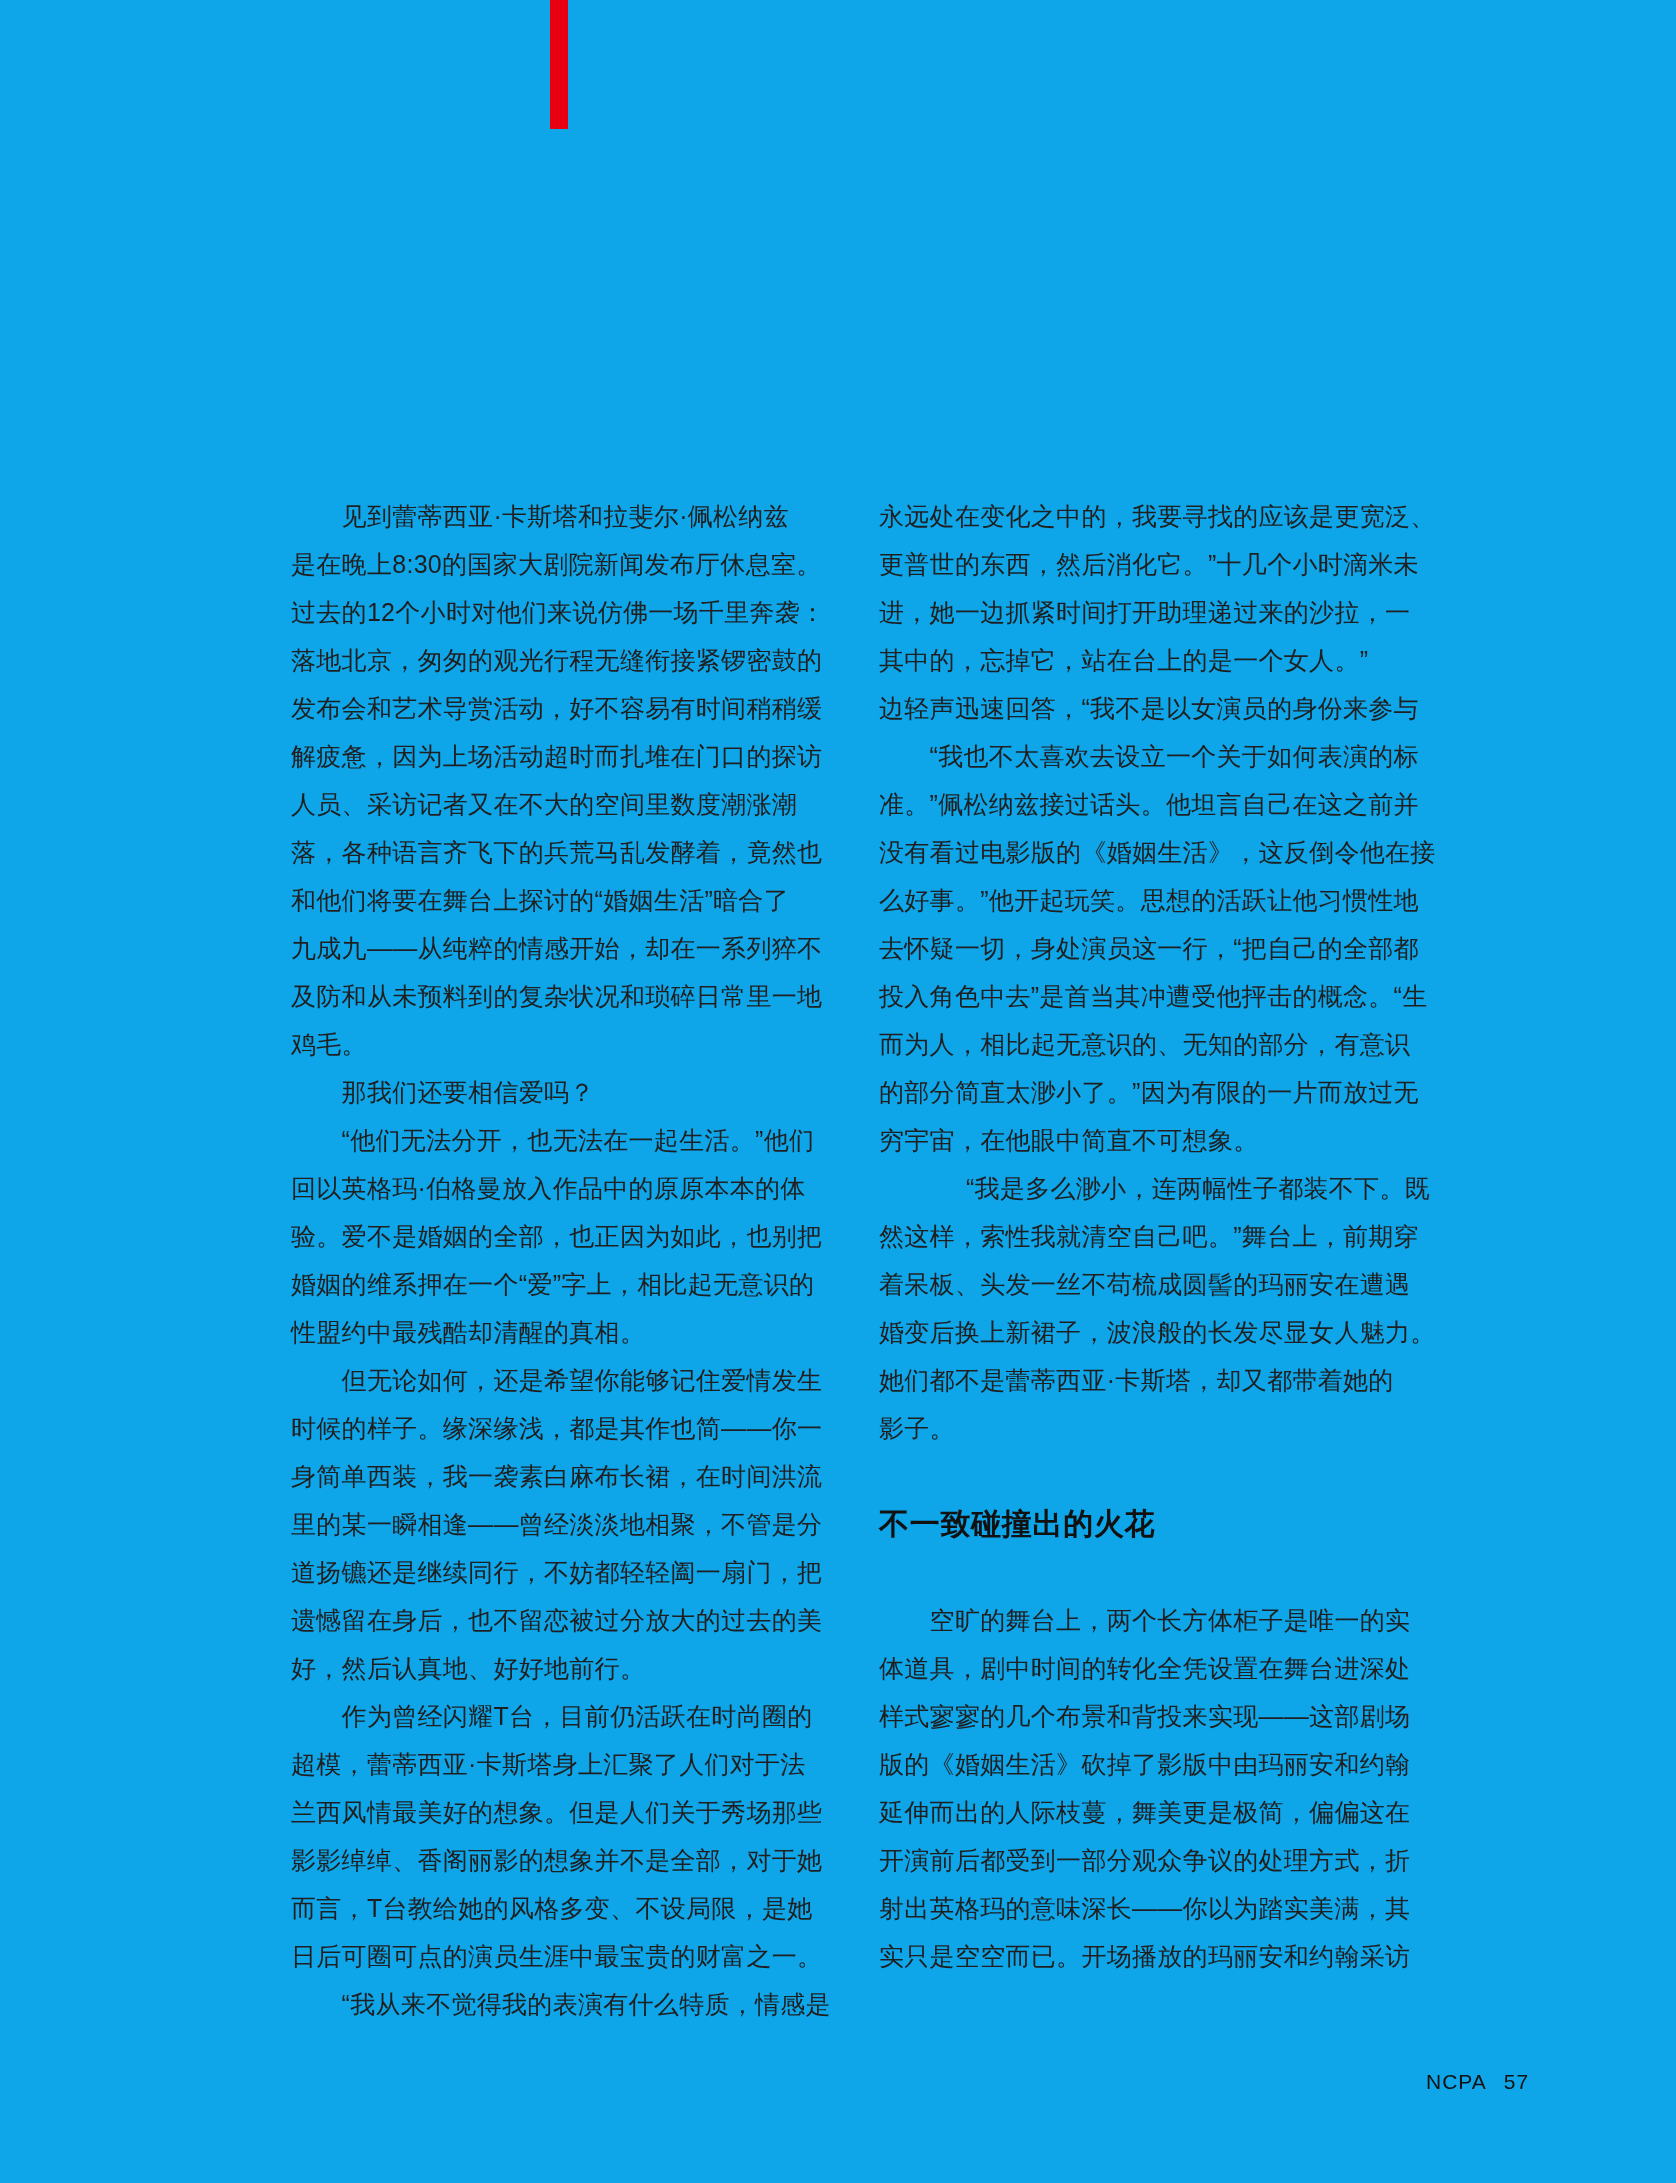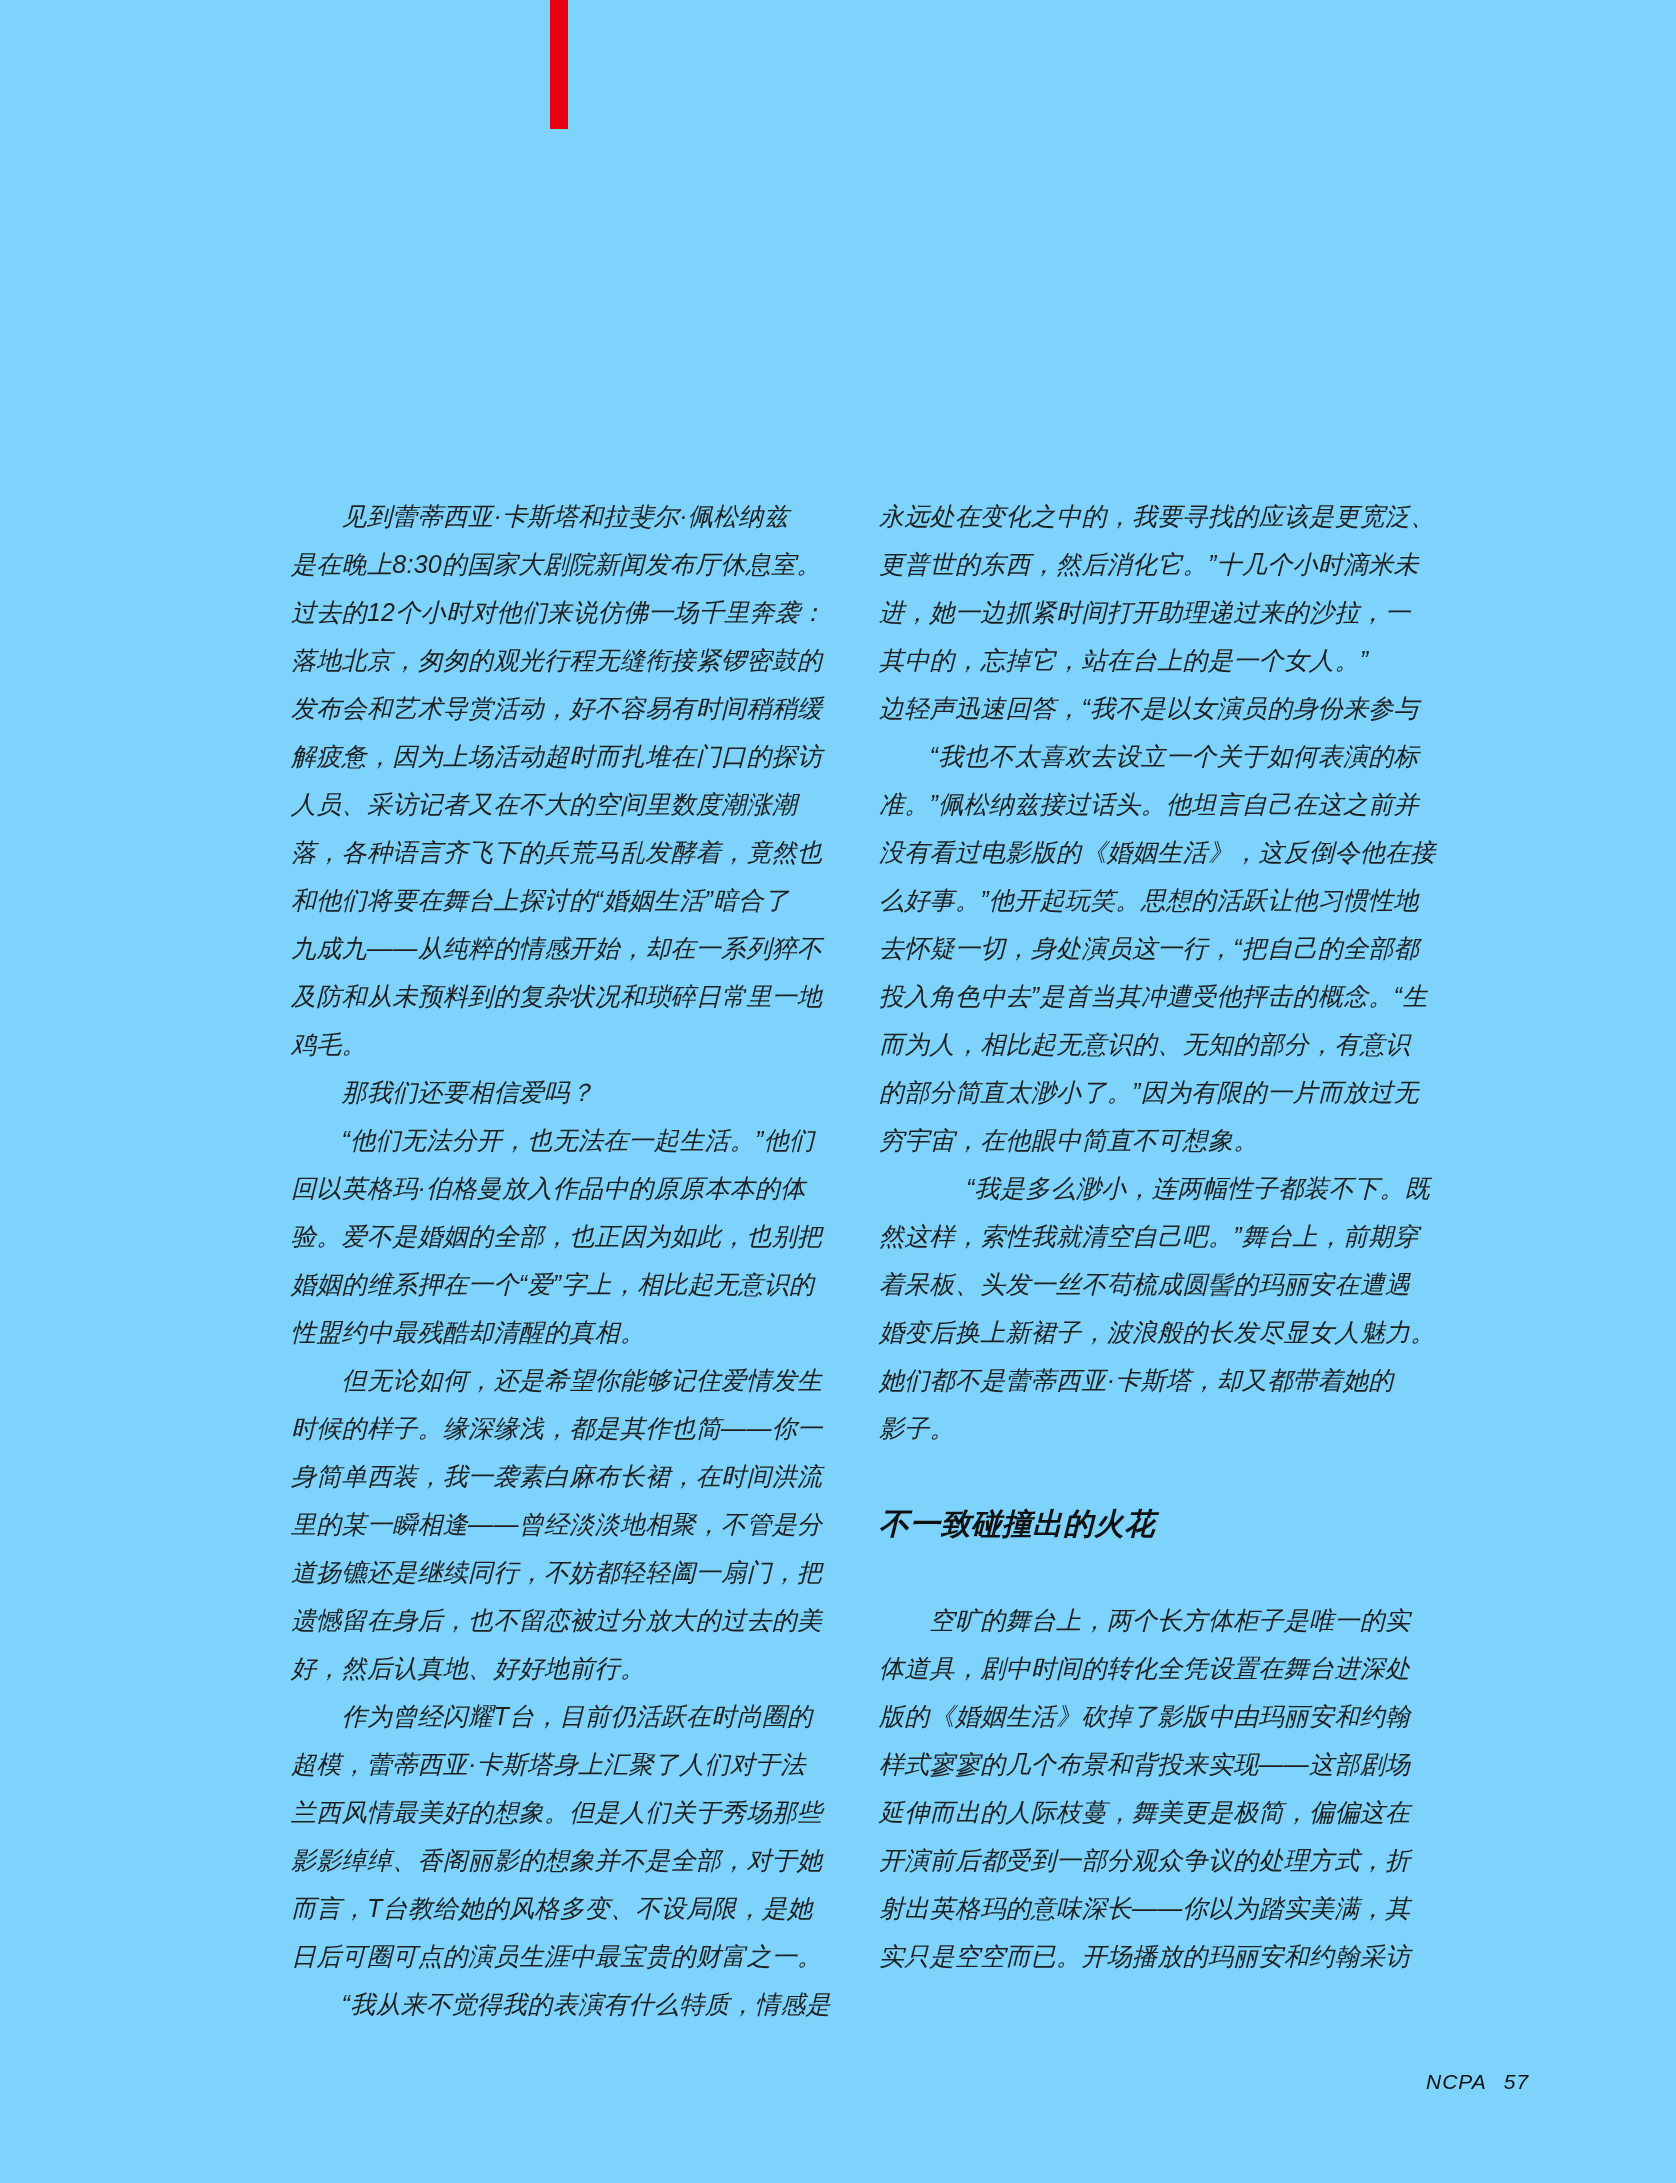--- a/index.html
+++ b/index.html
@@ -60,21 +60,21 @@
     font-size: 21px;
     color: #111111;
     letter-spacing: 1px;
     white-space: nowrap;
   }
   #footer .pageno { margin-left: 17px; }
 </style>
 </head>
 <body>
 
-<div id="page" style="background: #7dd3fc; font-style: italic;">
+<div id="page" style="background: #0ea5e9;">
 
   <div id="red-tab" style="background: rgb(230, 0, 18);"></div>
 
   <div class="column" id="col-left">
       <div class="line" style="color: rgb(31, 31, 31);">　　见到蕾蒂西亚·卡斯塔和拉斐尔·佩松纳兹</div>
       <div class="line" style="color: rgb(31, 31, 31);">是在晚上8:30的国家大剧院新闻发布厅休息室。</div>
       <div class="line" style="color: rgb(31, 31, 31);">过去的12个小时对他们来说仿佛一场千里奔袭：</div>
       <div class="line" style="color: rgb(31, 31, 31);">落地北京，匆匆的观光行程无缝衔接紧锣密鼓的</div>
       <div class="line" style="color: rgb(31, 31, 31);">发布会和艺术导赏活动，好不容易有时间稍稍缓</div>
       <div class="line" style="color: rgb(31, 31, 31);">解疲惫，因为上场活动超时而扎堆在门口的探访</div>
@@ -128,22 +128,22 @@
         <div class="line" style="color: rgb(31, 31, 31);">婚变后换上新裙子，波浪般的长发尽显女人魅力。</div>
         <div class="line" style="color: rgb(31, 31, 31);">她们都不是蕾蒂西亚·卡斯塔，却又都带着她的</div>
         <div class="line" style="color: rgb(31, 31, 31);">影子。</div>
       </div>
     <div class="line spacer" style="color: rgb(31, 31, 31);"></div>
     <h2 class="section-heading">不一致碰撞出的火花</h2>
     <div class="line spacer" style="color: rgb(31, 31, 31);"></div>
     <div id="rc-after">
         <div class="line" style="color: rgb(31, 31, 31);">　　空旷的舞台上，两个长方体柜子是唯一的实</div>
         <div class="line" style="color: rgb(31, 31, 31);">体道具，剧中时间的转化全凭设置在舞台进深处</div>
+        <div class="line" style="color: rgb(31, 31, 31);">样式寥寥的几个布景和背投来实现——这部剧场</div>
         <div class="line" style="color: rgb(31, 31, 31);">版的《婚姻生活》砍掉了影版中由玛丽安和约翰</div>
-        <div class="line" style="color: rgb(31, 31, 31);">样式寥寥的几个布景和背投来实现——这部剧场</div>
         <div class="line" style="color: rgb(31, 31, 31);">延伸而出的人际枝蔓，舞美更是极简，偏偏这在</div>
         <div class="line" style="color: rgb(31, 31, 31);">开演前后都受到一部分观众争议的处理方式，折</div>
         <div class="line" style="color: rgb(31, 31, 31);">射出英格玛的意味深长——你以为踏实美满，其</div>
         <div class="line" style="color: rgb(31, 31, 31);">实只是空空而已。开场播放的玛丽安和约翰采访</div>
       </div>
   </div>
 
   <div id="footer">
     <span>NCPA</span><span class="pageno">57</span>
   </div>

